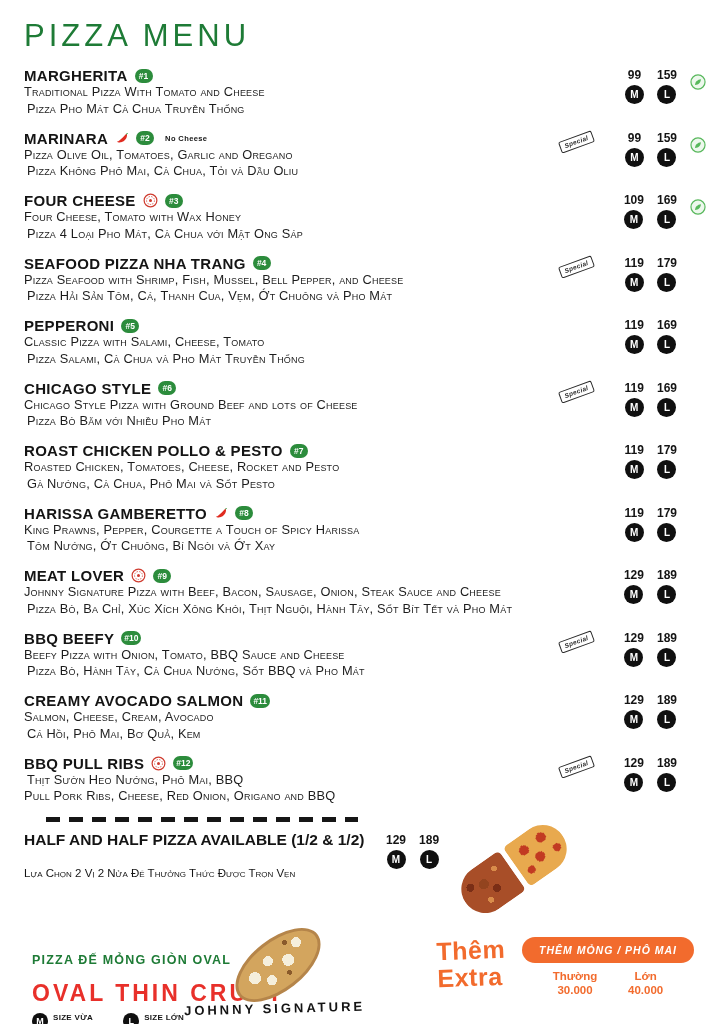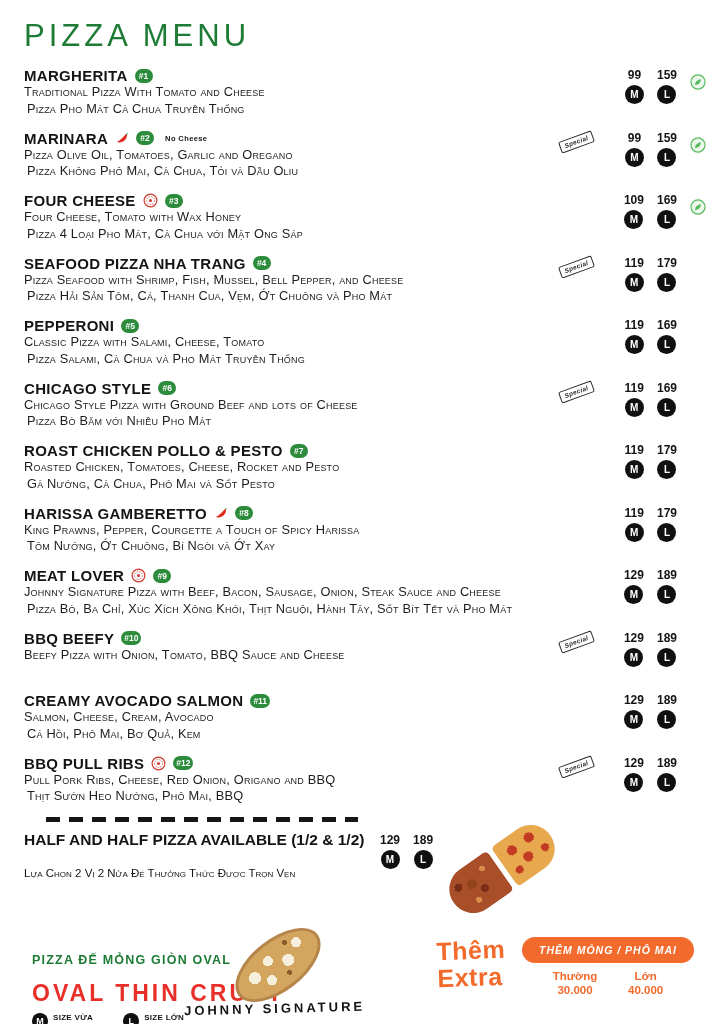--- a/index.html
+++ b/index.html
@@ -35,21 +35,21 @@
   .stamp { position:absolute; right:112px; top:6px; transform:rotate(-20deg);
            border:1px solid #2a2a2a; border-radius:2px; padding:1px 4px 2px;
            font-size:6.5px; font-style:italic; font-weight:bold; color:#2a2a2a; background:#fff;
            box-shadow:0 0 0 1px #fff; letter-spacing:.3px; }
 
   
   .divider { width:312px; height:5px; margin:8px 0 9px 22px;
              background:repeating-linear-gradient(90deg,#161616 0 14px,transparent 14px 23px); }
 
   
-  .hh { display:flex; align-items:flex-start; gap:4px; }
+  .hh { display:flex; align-items:flex-start; gap:10px; }
   .hh-text { width:352px; }
   .hh-title { font-size:15.5px; font-weight:bold; }
   .hh-sub { font-size:11.5px; font-variant:small-caps; margin-top:18px; }
   .hh-prices { display:flex; gap:13px; padding-top:2px; }
   .hh-pizza-wrap { width:130px; height:78px; position:relative; }
   .hh-inner { position:absolute; left:6px; top:14px; width:118px; height:48px;
               transform:rotate(-35deg); display:flex; gap:5px; }
   .hh-half { flex:1; }
   .hh-meat { border-radius:24px 5px 5px 24px;
     background:
@@ -407,20 +407,21 @@
 
   <div class="item">
     <div class="item-left">
       <div class="name-row">
         <span class="iname">BBQ BEEFY</span>
 
         <span class="badge">#10</span>
 
       </div>
       <div class="desc en">Beefy Pizza with Onion, Tomato, BBQ Sauce and Cheese</div>
+      <div class="desc vi">Pizza Bò, Hành Tây, Cà Chua Nướng, Sốt BBQ và Pho Mát</div>
     </div>
     <div class="pright">
       <span class="stamp">Special</span>
       <div class="pcol">
         <span class="pnum">129</span>
         <span class="pcircle">M</span>
       </div>
       <div class="pcol">
         <span class="pnum">189</span>
         <span class="pcircle">L</span>
@@ -472,22 +473,22 @@
         <span class="seal">
           <svg viewBox="0 0 20 20" width="15" height="15">
                 <circle cx="10" cy="10" r="8.5" fill="none" stroke="#cf3a2e" stroke-width="1.6"></circle>
                 <circle cx="10" cy="10" r="5.3" fill="none" stroke="#cf3a2e" stroke-width="1" stroke-dasharray="2 1.6"></circle>
                 <circle cx="10" cy="10" r="2" fill="#cf3a2e"></circle>
               </svg>
         </span>
         <span class="badge">#12</span>
 
       </div>
+      <div class="desc vi">Thịt Sườn Heo Nướng, Phô Mai, BBQ</div>
       <div class="desc en">Pull Pork Ribs, Cheese, Red Onion, Origano and BBQ</div>
-      <div class="desc vi">Thịt Sườn Heo Nướng, Phô Mai, BBQ</div>
     </div>
     <div class="pright">
       <span class="stamp">Special</span>
       <div class="pcol">
         <span class="pnum">129</span>
         <span class="pcircle">M</span>
       </div>
       <div class="pcol">
         <span class="pnum">189</span>
         <span class="pcircle">L</span>

